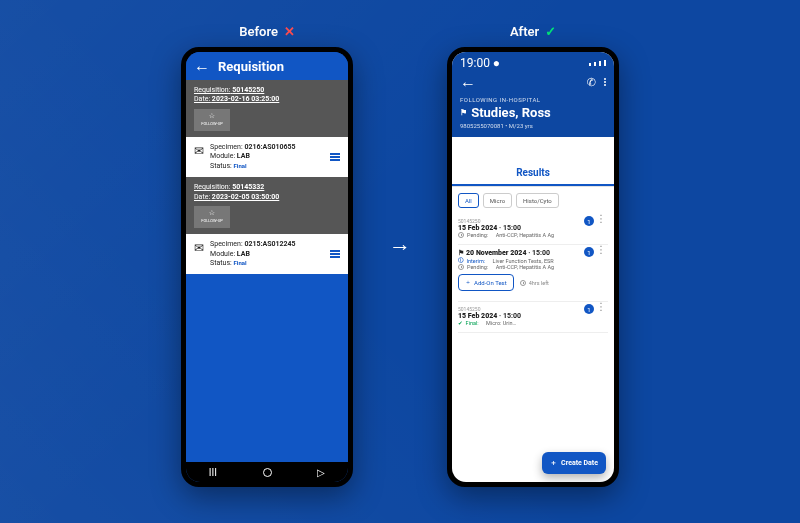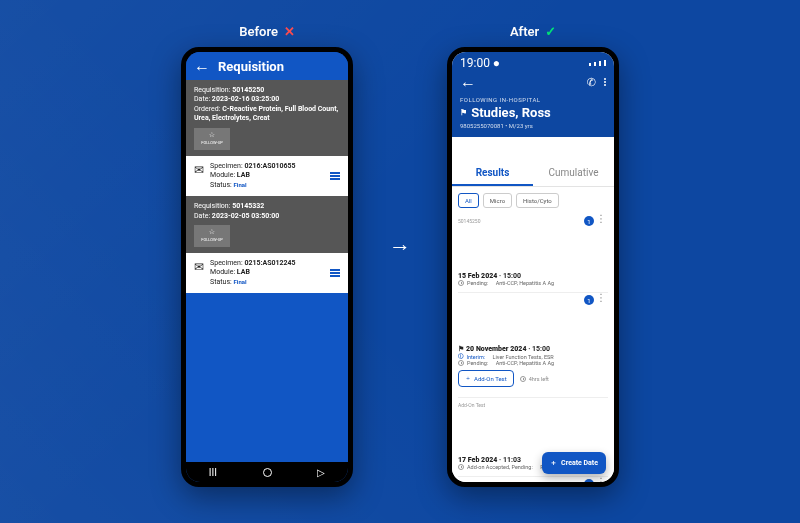--- a/index.html
+++ b/index.html
@@ -27,21 +27,21 @@
   }
   .phone .screen { position:absolute; inset:2px; border-radius:14px; overflow:hidden; background:#1156c4; }
   .phone.after .screen { background:#fff; }
   
   .before-appbar{ background:#1156c4; color:#fff; padding:6px 8px; display:flex; align-items:center; gap:8px; font-size:11px; font-weight:700;}
   .back-arrow{ font-size:16px; line-height:1;}
   .before-title{ font-size:13px; font-weight:700;}
   .before-patient{ background:#fff; color:#222; padding:6px 8px; font-size:7px; line-height:1.3;}
   .before-patient .blurred{ filter: blur(1.5px); font-weight:700; font-size:8px; letter-spacing:.3px;}
   .before-patient .blurred2{ filter: blur(2px); }
-  .before-card{ background:#565656; color:#fff; padding:6px 8px; font-size:7px; line-height:1.35;}
+  .before-card{ background:#565656; color:#fff; padding:6px 8px; font-size:7px; line-height:1.35;text-decoration:underline;}
   .followup-btn{ margin-top:4px; display:inline-flex; flex-direction:column; align-items:center; justify-content:center; width:36px; height:22px; background:#777; font-size:4px; gap:1px;}
   .followup-btn .star{ font-size:7px; line-height:1;}
   .before-white-card{ background:#fff; color:#222; padding:6px 8px; font-size:7px; line-height:1.35; display:flex; gap:6px; align-items:flex-start;}
   .mail-ico{ font-size:12px;}
   .ham-ico{ color:#1156c4; font-size:14px; line-height:.6; display:flex; flex-direction:column; gap:1px; margin-left:auto; margin-top:10px;}
   .ham-ico span{ display:block; width:10px; height:2px; background:#1156c4;}
   .status-final{ color:#1156c4; font-weight:700; font-size:6px;}
   .navbar{ position:absolute; bottom:0; left:0; right:0; height:20px; background:#000; display:flex; justify-content:space-around; align-items:center; color:#fff; font-size:10px;}
   .nav-ci{ width:9px; height:9px; border:1.5px solid #fff; border-radius:50%;}
   
@@ -54,21 +54,21 @@
   .after-meta{ font-size:6px; opacity:.8; margin-top:2px;}
   .after-body{ background:#fff; color:#222; padding:0 6px 6px; }
   .tabs{ display:flex; border-bottom:1px solid #e3e3e3; margin:0 -6px;}
   .tab{ flex:1; text-align:center; padding:6px 0; font-size:10px; color:#888;margin-top:24px;}
   .tab.active{ color:#1156c4; border-bottom:2px solid #1156c4; font-weight:700;}
   .chips{ display:flex; gap:4px; padding:6px 0;}
   .chip{ font-size:6px; padding:3px 6px; border:1px solid #ccc; border-radius:3px; color:#555;}
   .chip.active{ border-color:#1156c4; color:#1156c4;}
   .rcard{ border-bottom:1px solid #eee; padding:4px 0 6px; position:relative;}
   .rcard .req{ font-size:5px; color:#999;}
-  .rcard .date{ font-size:7px; font-weight:700;margin-top:48px;}
+  .rcard .date{ font-size:7px; font-weight:700;}
   .rcard .row{ font-size:5.5px; color:#666; display:flex; align-items:center; gap:3px;}
   .badge{ position:absolute; top:2px; right:14px; width:10px; height:10px; border-radius:50%; background:#1156c4; color:#fff; font-size:6px; display:flex; align-items:center; justify-content:center;}
   .vdots{ position:absolute; top:2px; right:2px; font-size:10px; color:#888; line-height:.6;}
   .addon-row{ display:flex; gap:6px; align-items:center; margin:4px 0;}
   .addon-btn{ border:1px solid #1156c4; color:#1156c4; border-radius:4px; padding:3px 6px; font-size:6px; display:flex; gap:3px; align-items:center;}
   .hint{ font-size:5.5px; color:#888; display:flex; gap:3px; align-items:center;}
   .flag{ font-size:8px;}
   .ok{ color:#00a152;}  .info{ color:#1156c4;}
   .clock{ display:inline-block; width:6px; height:6px; border:1px solid #999; border-radius:50%; position:relative;}
   .clock::after{content:""; position:absolute; left:2px; top:1px; width:1px; height:2px; background:#999;}
@@ -91,21 +91,20 @@
       <div class="screen">
         <div class="before-appbar">
           <span class="back-arrow">←</span>
           <span class="before-title">Requisition</span>
         </div>
         <div class="before-scroll">
 
           <div class="before-card">
             <div><span>Requisition:</span> <b>50145250</b></div>
             <div><span>Date:</span> <b>2023-02-16 03:25:00</b></div>
-            <div><span>Ordered:</span> <b>C-Reactive Protein, Full Blood Count, Urea, Electrolytes, Creat</b></div>
             <div class="followup-btn">
               <span class="star">☆</span>
               <span>FOLLOW-UP</span>
             </div>
           </div>
 
           <div class="before-white-card">
             <span class="mail-ico">✉</span>
             <div style="flex:1">
               <div><span>Specimen:</span> <b>0216:AS010655</b></div>
@@ -185,21 +184,20 @@
           <div class="after-name">
             <span class="flag">⚑</span>
             <span>Studies, Ross</span>
           </div>
           <div class="after-meta">9805255070081 • M/23 yrs</div>
         </div>
 
         <div class="after-body">
           <div class="tabs">
             <div class="tab active">Results</div>
-            <div class="tab">Cumulative</div>
           </div>
           <div class="chips">
             <div class="chip active">All</div>
             <div class="chip">Micro</div>
             <div class="chip">Histo/Cyto</div>
           </div>
 
           <div class="scroll">
 
             <div class="rcard">
@@ -221,25 +219,20 @@
                   </div>
                 <div class="hint">
                     <span class="clock"></span>
                     <span>4hrs left</span>
                   </div>
               </div>
               <div class="badge">1</div>
               <div class="vdots">⋮</div>
             </div>
 
-            <div class="rcard">
-              <div class="req">Add-On Test</div>
-              <div class="date"><b>17 Feb 2024</b> · <span>11:03</span></div>
-              <div class="row"><span class="clock"></span><span>Add-on Accepted, Pending:</span>&nbsp;<span>PET Creatinine</span></div>
-            </div>
 
             <div class="rcard">
               <div class="req">50145250</div>
               <div class="date"><b>15 Feb 2024</b> · <span>15:00</span></div>
               <div class="row"><span class="ok">✔</span><span class="ok">Final:</span>&nbsp;<span>Micro: Urin…</span></div>
               <div class="badge">1</div>
               <div class="vdots">⋮</div>
             </div>
           </div>
         </div>

